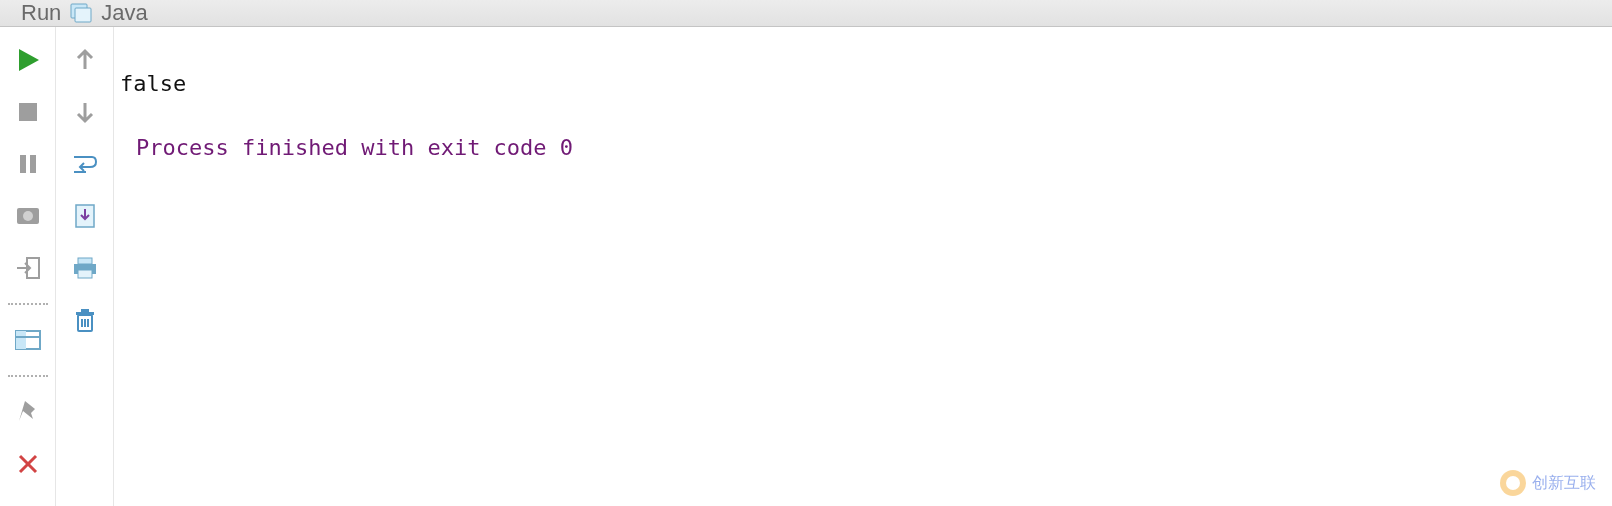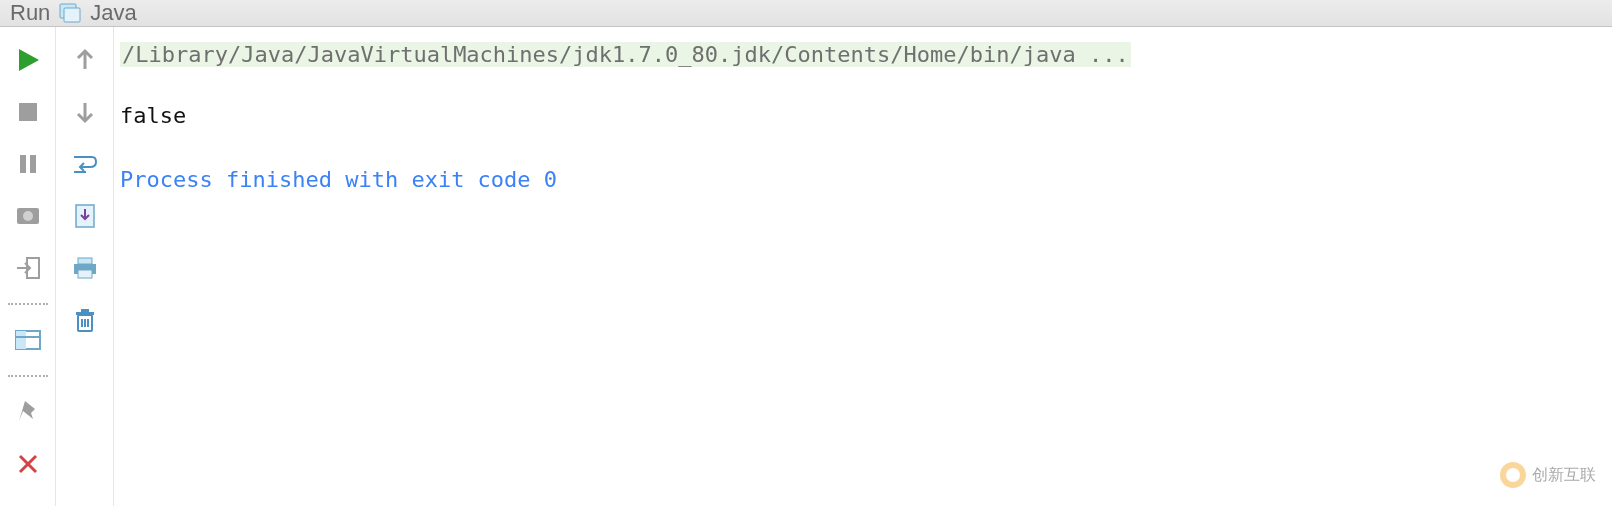--- a/index.html
+++ b/index.html
@@ -1,30 +1,30 @@
 <!DOCTYPE html>
 <html><head>
 <meta charset="utf-8">
 <style>
   * { box-sizing: border-box; margin: 0; padding: 0; }
   html, body { width: 1612px; height: 506px; font-family: -apple-system, Helvetica, Arial, sans-serif; background: #fff; overflow: hidden; }
   .root { width: 1612px; height: 506px; display: flex; flex-direction: column; }
-  .header { height: 40px; background: linear-gradient(to bottom, #ececec, #e2e2e2); border-bottom: 1px solid #c4c4c4; display: flex; align-items: center; padding: 0 10px; gap: 8px; }
+  .header { height: 40px; background: linear-gradient(to bottom, #ececec, #e2e2e2); border-bottom: 1px solid #c4c4c4; display: flex; align-items: center; padding: 0 21px; gap: 8px; }
   .header-label { color: #6a6a6a; font-size: 22px; font-weight: 400; }
   .header-icon svg { display: block; }
   .body { flex: 1; display: flex; }
   .toolbar-col { width: 56px; background: #fff; border-right: 1px solid #e6e6e6; display: flex; flex-direction: column; align-items: center; padding-top: 16px; gap: 18px; }
   .toolbar-col.col2 { width: 58px; }
   .tb-btn { width: 34px; height: 34px; display: flex; align-items: center; justify-content: center; cursor: pointer; }
   .tb-sep { width: 40px; height: 0; border-top: 2px dotted #b0b0b0; }
   .console { flex: 1; padding: 12px 6px; font-family: Menlo, Consolas, monospace; font-size: 22px; line-height: 1.45; color: #1a1a1a; }
   .cmd-line { background: #eaf5e6; color: #6f6f6f; display: inline; padding: 0 2px; }
   .out-line { color: #111; margin-top: 29px; }
-  .exit-line { color: #3b82f6; }
-  .watermark { position: absolute; right: 16px; bottom: 18px; display:flex; align-items:center; gap:6px; opacity:0.45; font-size:16px; color:#404040; }
+  .exit-line { color: #701a75; margin-left: 16px; }
+  .watermark { position: absolute; right: 16px; bottom: 10px; display:flex; align-items:center; gap:6px; opacity:0.45; font-size:16px; color:#1d4ed8; }
   .watermark .wm-icon { width:26px; height:26px; border-radius:50%; background:#f5a623; position:relative; }
   .watermark .wm-icon::after { content:""; position:absolute; left:6px; top:6px; width:14px; height:14px; border-radius:50%; background:#fff; }
 </style>
 </head>
 <body>
 
 <div class="root">
   <div class="header">
     <span class="header-label">Run</span>
     <span class="header-icon">
@@ -128,21 +128,20 @@
             <line x1="9" y1="12" x2="9" y2="20" stroke="#4a90c2" stroke-width="2"></line>
             <line x1="12" y1="12" x2="12" y2="20" stroke="#4a90c2" stroke-width="2"></line>
             <line x1="15" y1="12" x2="15" y2="20" stroke="#4a90c2" stroke-width="2"></line>
             <rect x="3" y="5" width="18" height="3" fill="#4a90c2"></rect>
             <rect x="8" y="2" width="8" height="3" fill="#4a90c2"></rect>
           </svg>
       </div>
     </div>
 
     <div class="console">
-      <div><span class="cmd-line">/Library/Java/JavaVirtualMachines/jdk1.7.0_80.jdk/Contents/Home/bin/java ...</span></div>
       <div class="out-line">false</div>
       <div>&nbsp;</div>
       <div class="exit-line">Process finished with exit code 0</div>
     </div>
 
   </div>
 </div>
 
 <div class="watermark">
   <span class="wm-icon"></span>

